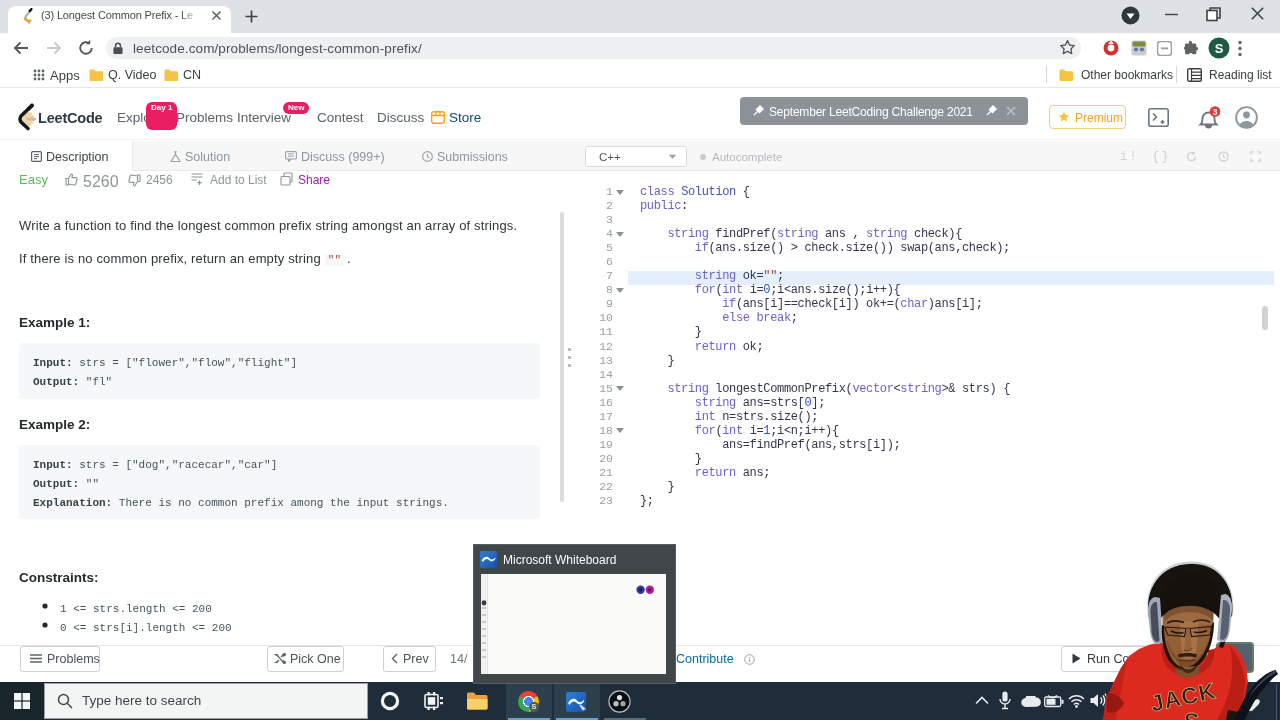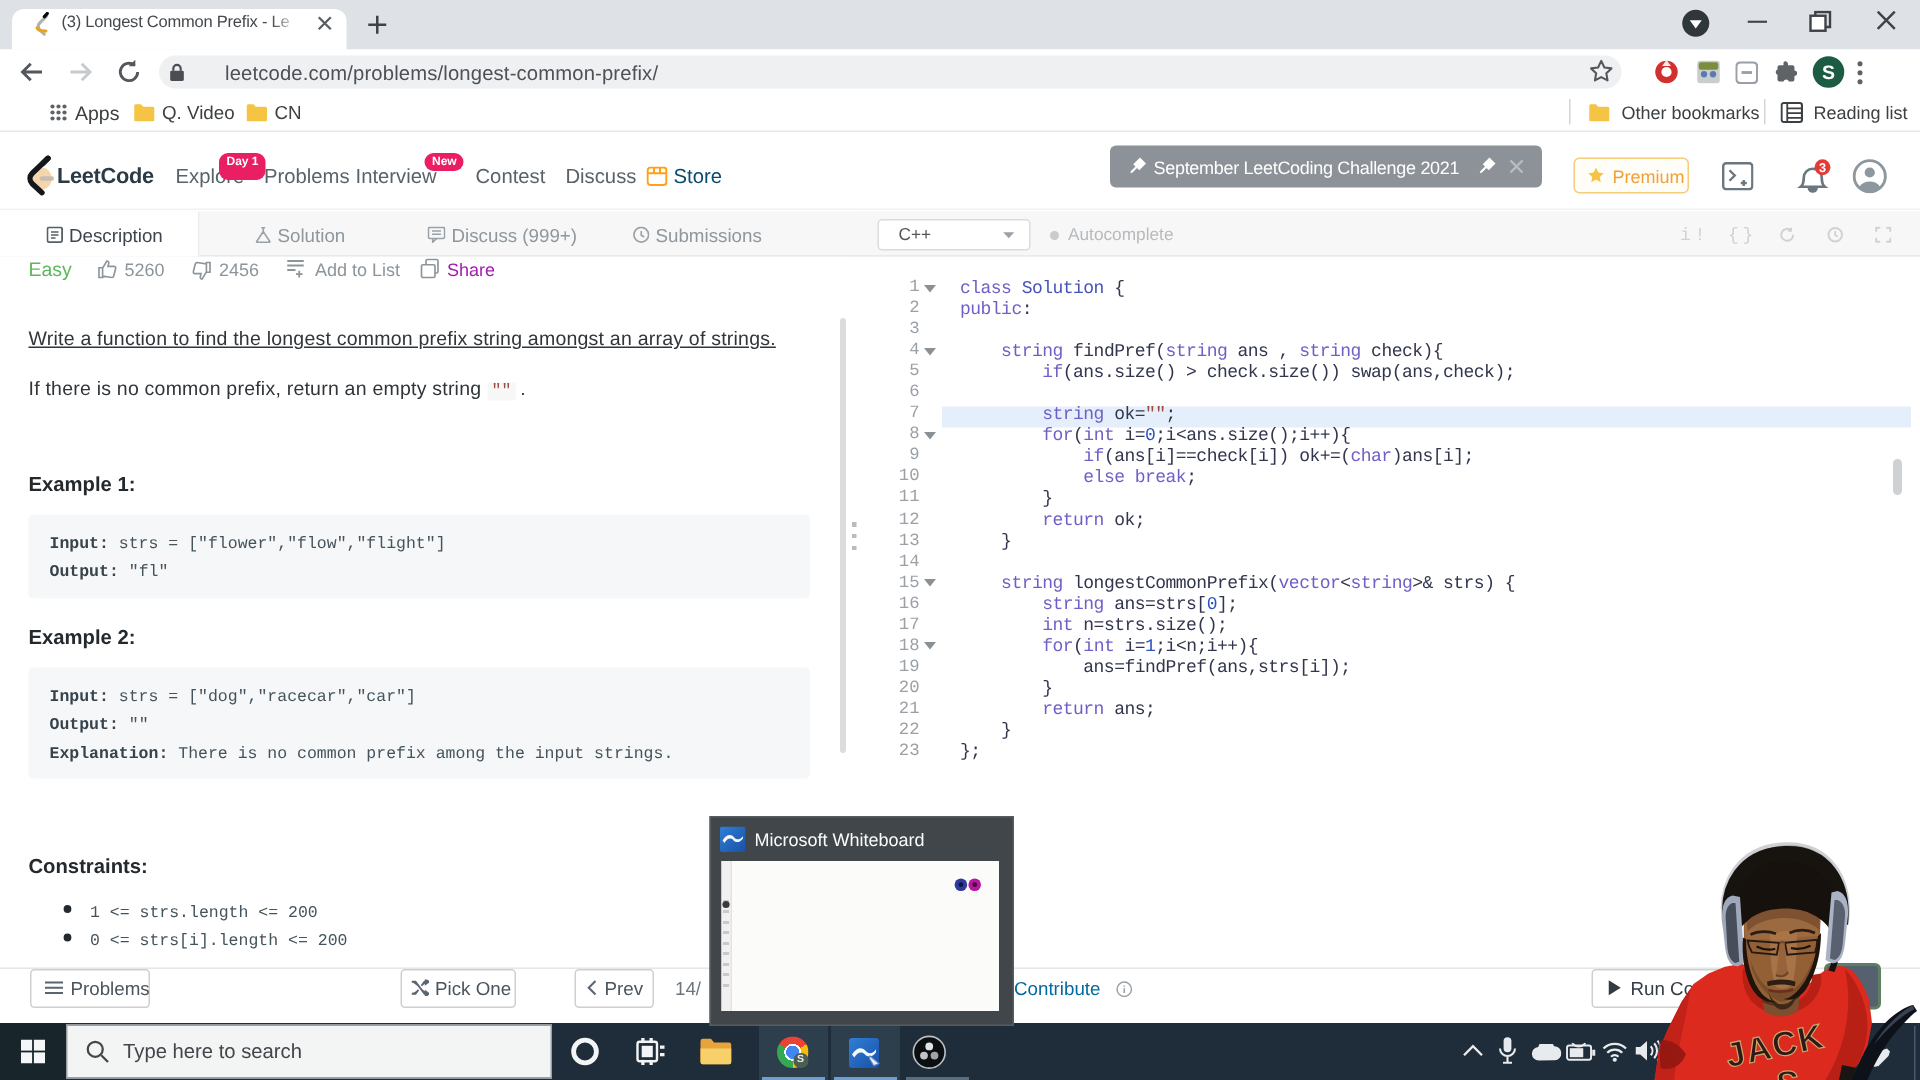--- a/index.html
+++ b/index.html
@@ -52,21 +52,21 @@
   </svg>
 <svg class="abs" style="left:77px;top:39px" width="18" height="18" viewBox="0 0 18 18">
   <path d="M14.8 9 a5.8 5.8 0 1 1 -2.1-4.5" stroke="#54575b" stroke-width="1.9" fill="none"></path>
   <path d="M13.2 0.8 v4.4 h-4.4 z" fill="#54575b"></path>
 </svg>
 <div class="abs" style="left:106px;top:37px;width:975px;height:22px;background:#eef0f2;border-radius:11px;"></div>
 <svg class="abs" style="left:113px;top:42px" width="10" height="13" viewBox="0 0 11 13">
   <rect x="0.5" y="5" width="10" height="7.5" rx="1" fill="#4a4d51"></rect>
   <path d="M2.8 5 V3.4 a2.7 2.7 0 0 1 5.4 0 V5" stroke="#4a4d51" stroke-width="1.6" fill="none"></path>
 </svg>
-<div class="abs" style="left:150px;top:41px;font-size:13.5px;color:#4d5156;letter-spacing:0.1px;">leetcode.com/problems/longest-common-prefix/</div>
+<div class="abs" style="left:133px;top:41px;font-size:13.5px;color:#4d5156;letter-spacing:0.1px;">leetcode.com/problems/longest-common-prefix/</div>
 <svg class="abs" style="left:1059px;top:39px" width="17" height="17" viewBox="0 0 17 17">
     <path d="M8.5 1.6 10.6 6 15.3 6.6 11.9 9.9 12.7 14.6 8.5 12.4 4.3 14.6 5.1 9.9 1.7 6.6 6.4 6z" fill="none" stroke="#55585c" stroke-width="1.4" stroke-linejoin="round"></path>
   </svg>
 
 <svg class="abs" style="left:1103px;top:40px" width="16" height="16" viewBox="0 0 16 16">
   <circle cx="8" cy="8" r="7.5" fill="#d32f2f"></circle>
     <circle cx="8" cy="8" r="3.4" fill="#fff"></circle>
   <path d="M8 0 L11 4 L5 4z" fill="#fff" opacity="0.9"></path>
 </svg>
 <svg class="abs" style="left:1131px;top:40px" width="16" height="16" viewBox="0 0 16 16">
@@ -129,21 +129,21 @@
 
 <div class="abs" style="left:0;top:88px;width:1280px;height:52px;background:#fff;border-bottom:1px solid #f1f1f1;"></div>
 <svg class="abs" style="left:16px;top:102px" width="20" height="30" viewBox="0 0 20 30">
   <circle cx="11" cy="17" r="7.5" fill="#f3ce9c" opacity="0.85"></circle>
   <path d="M16 3.5 L5.5 13.5 C3.5 15.5 3.5 18.5 5.5 20.5 L12 26.5" stroke="#14181c" stroke-width="3.6" fill="none" stroke-linecap="round" stroke-linejoin="round"></path>
   <path d="M16 3.5 L12.5 7" stroke="#14181c" stroke-width="3.6" stroke-linecap="round"></path>
   <path d="M12 17 H18.5" stroke="#c7beb2" stroke-width="3" stroke-linecap="round"></path>
 </svg>
 <div class="abs" style="left:38px;top:110px;font-size:14.5px;font-weight:bold;color:#2b3a45;letter-spacing:-0.2px;">LeetCode</div>
 <div class="abs" style="left:117px;top:110px;font-size:13.5px;color:#58626a;">Explore</div>
-<div class="abs" style="left:146px;top:102px;height:18px;padding:0 5px;background:#e91e63;border-radius:6px;color:#fff;font-size:8px;font-weight:bold;line-height:12px;">Day 1</div>
+<div class="abs" style="left:146px;top:102px;height:28px;padding:0 5px;background:#e91e63;border-radius:6px;color:#fff;font-size:8px;font-weight:bold;line-height:12px;">Day 1</div>
 <div class="abs" style="left:176px;top:110px;font-size:13.5px;color:#58626a;">Problems</div>
 <div class="abs" style="left:237px;top:110px;font-size:13.5px;color:#58626a;">Interview</div>
 <div class="abs" style="left:283px;top:102px;height:12px;padding:0 5px;background:#e91e63;border-radius:6px;color:#fff;font-size:8px;font-weight:bold;line-height:12px;">New</div>
 <div class="abs" style="left:317px;top:110px;font-size:13.5px;color:#58626a;">Contest</div>
 <div class="abs" style="left:377px;top:110px;font-size:13.5px;color:#58626a;">Discuss</div>
 <svg class="abs" style="left:431px;top:111px" width="14" height="13" viewBox="0 0 14 13">
   <rect x="0.7" y="0.7" width="12.6" height="11.6" rx="2" fill="none" stroke="#ffa116" stroke-width="1.4"></rect>
   <path d="M0.7 4.5 H13.3 M5 0.7 V4.5 M9 0.7 V4.5" stroke="#ffa116" stroke-width="1.4"></path>
 </svg>
 <div class="abs" style="left:449px;top:110px;font-size:13.5px;color:#0c4a6e;">Store</div>
@@ -225,38 +225,38 @@
     <path d="M5.5 3 V5.8 L7.3 6.8" stroke="#cfd2d4" stroke-width="1.2" fill="none"></path>
   </svg>
 <svg class="abs" style="left:1250px;top:151px" width="11" height="11" viewBox="0 0 11 11">
     <path d="M0.8 3.5 V0.8 H3.5 M7.5 0.8 H10.2 V3.5 M10.2 7.5 V10.2 H7.5 M3.5 10.2 H0.8 V7.5" fill="none" stroke="#cfd2d4" stroke-width="1.3"></path>
   </svg>
 
 <div class="abs" style="left:19px;top:172px;font-size:13px;color:#5cb85c;">Easy</div>
 <svg class="abs" style="left:65px;top:173px" width="13" height="13" viewBox="0 0 13 13">
   <path d="M1 5.5 H3.4 V12 H1z M3.4 11 V5.8 L6.2 1 a1.2 1.2 0 0 1 1.3 1.2 L7 4.6 H11 a1.1 1.1 0 0 1 1.1 1.4 L10.8 11 a1.3 1.3 0 0 1 -1.3 1z" fill="none" stroke="#8c959b" stroke-width="1.1"></path>
 </svg>
-<div class="abs" style="left:83px;top:173px;font-size:12px;color:#8c959b;">5260</div>
+<div class="abs" style="left:83px;top:173px;font-size:16px;color:#8c959b;">5260</div>
 <svg class="abs" style="left:128px;top:174px" width="13" height="13" viewBox="0 0 13 13">
   <g transform="rotate(180 6.5 6.5)">
       <path d="M1 5.5 H3.4 V12 H1z M3.4 11 V5.8 L6.2 1 a1.2 1.2 0 0 1 1.3 1.2 L7 4.6 H11 a1.1 1.1 0 0 1 1.1 1.4 L10.8 11 a1.3 1.3 0 0 1 -1.3 1z" fill="none" stroke="#8c959b" stroke-width="1.1"></path>
     </g>
 </svg>
 <div class="abs" style="left:146px;top:173px;font-size:12px;color:#8c959b;">2456</div>
 <svg class="abs" style="left:190px;top:173px" width="14" height="13" viewBox="0 0 14 13">
     <path d="M1.5 1 H12.5 M1.5 4 H12.5 M1.5 7 H7 M9.5 7.5 V12 M7.3 9.7 H11.7" stroke="#8c959b" stroke-width="1.2" fill="none"></path>
   </svg>
 <div class="abs" style="left:210px;top:173px;font-size:12px;color:#8c959b;">Add to List</div>
 <svg class="abs" style="left:280px;top:172px" width="13" height="14" viewBox="0 0 13 14">
   <rect x="1" y="4.5" width="9" height="8.5" rx="1" fill="none" stroke="#8c959b" stroke-width="1.1"></rect>
   <path d="M4 4.5 V2 a1 1 0 0 1 1-1 H11 a1 1 0 0 1 1 1 V9 a1 1 0 0 1 -1 1 H10" fill="none" stroke="#8c959b" stroke-width="1.1"></path>
 </svg>
 <div class="abs" style="left:298px;top:173px;font-size:12px;color:#a21caf;">Share</div>
 
-<div class="abs" style="left:19px;top:218px;font-size:13px;letter-spacing:0.15px;color:#30353a;text-decoration:underline;">Write a function to find the longest common prefix string amongst an array of strings.</div>
+<div class="abs" style="left:19px;top:218px;font-size:13px;letter-spacing:0.15px;color:#30353a;">Write a function to find the longest common prefix string amongst an array of strings.</div>
 <div class="abs" style="left:19px;top:251px;font-size:13px;letter-spacing:0.15px;color:#30353a;">If there is no common prefix, return an empty string <span class="mono" style="font-size:11px;color:#9b4d45;background:#f7f7f8;padding:0 3px;">""</span> .</div>
 <div class="abs" style="left:19px;top:315px;font-size:13.5px;font-weight:bold;color:#24292e;">Example 1:</div>
 <div class="abs mono" style="left:19px;top:343px;width:521px;height:56px;background:#f6f7f9;border-radius:3px;padding:11px 14px;font-size:11px;line-height:19px;color:#44545c;white-space:pre;"><b style="color:#37434b">Input:</b> strs = ["flower","flow","flight"]
 <b style="color:#37434b">Output:</b> "fl"</div>
 <div class="abs" style="left:19px;top:417px;font-size:13.5px;font-weight:bold;color:#24292e;">Example 2:</div>
 <div class="abs mono" style="left:19px;top:445px;width:521px;height:74px;background:#f6f7f9;border-radius:3px;padding:11px 14px;font-size:11px;line-height:19px;color:#44545c;white-space:pre;"><b style="color:#37434b">Input:</b> strs = ["dog","racecar","car"]
 <b style="color:#37434b">Output:</b> ""
 <b style="color:#37434b">Explanation:</b> There is no common prefix among the input strings.</div>
 <div class="abs" style="left:19px;top:570px;font-size:13.5px;font-weight:bold;color:#24292e;">Constraints:</div>
 <div class="abs" style="left:42px;top:602px;width:8px;height:8px;">

